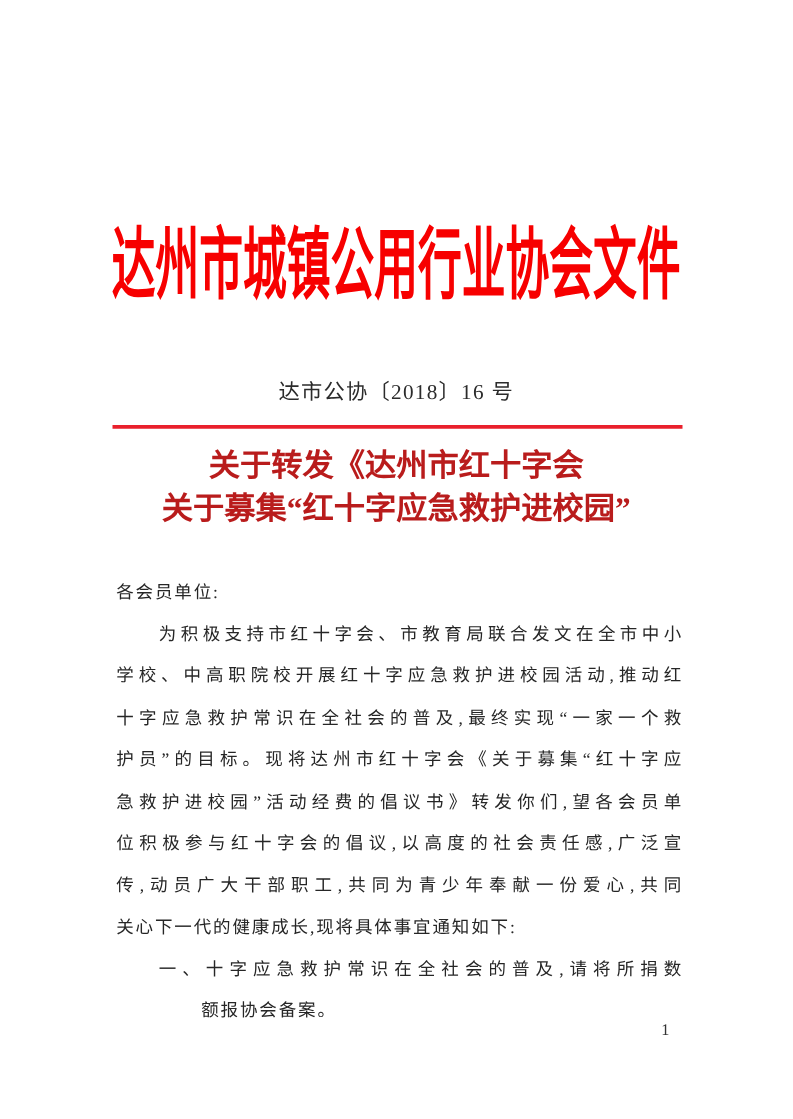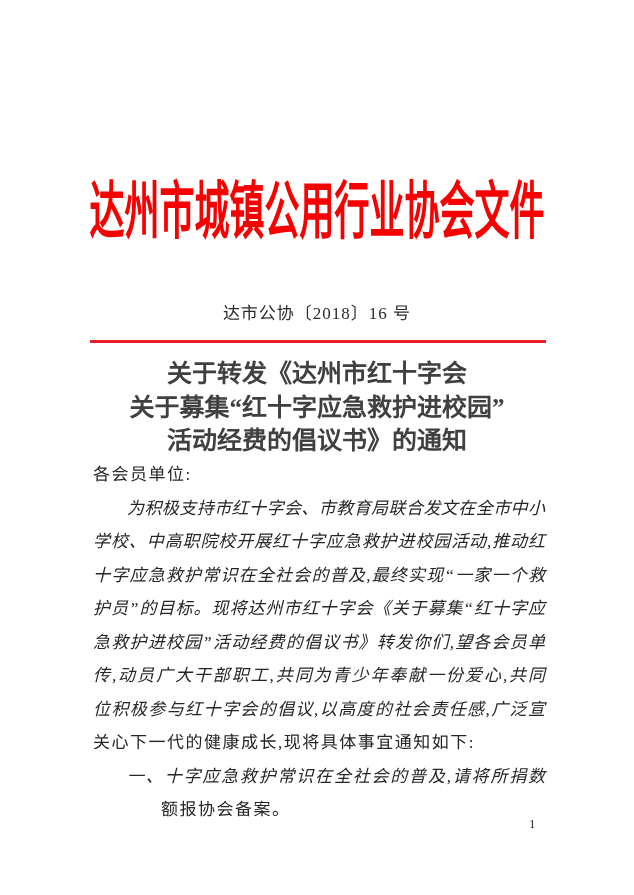--- a/index.html
+++ b/index.html
@@ -49,34 +49,34 @@
   }
   .notice-title {
     position: absolute;
     top: 357px;
     left: 0;
     width: 634px;
     text-align: center;
     font-weight: bold;
     font-size: 25px;
     line-height: 33.5px;
-    color: #404040;
+    color: #b91c1c;
   }
   .body-text {
     position: absolute;
     top: 458px;
     left: 93px;
     width: 452px;
-    font-size: 17px;
+    font-size: 14px;
     line-height: 33.5px;
     color: #262626;
   }
   .ln { height: 33.5px; overflow: visible; }
   .nat { letter-spacing: 1.5px; }           
-  .jst { text-align: justify; text-align-last: justify; font-style: italic; }
+  .jst { text-align: justify; text-align-last: justify; }
   .ind { text-indent: 34px; }               
   .item { padding-left: 34px; }             
   .item-cont { padding-left: 68px; }        
   .page-num {
     position: absolute;
     top: 816px;
     left: 529px;
     font-size: 13px;
     line-height: 16px;
     color: #333333;
@@ -89,33 +89,32 @@
 
   <div class="agency-title">达州市城镇公用行业协会文件</div>
 
   <div class="doc-number">达市公协〔2018〕16 号</div>
 
   <div class="red-line"></div>
 
   <div class="notice-title">
     <div>关于转发《达州市红十字会</div>
     <div>关于募集“红十字应急救护进校园”</div>
-    <div>活动经费的倡议书》的通知</div>
   </div>
 
   <div class="body-text">
     <div class="ln nat">各会员单位:</div>
 
     <div class="ln jst ind">为积极支持市红十字会、市教育局联合发文在全市中小</div>
     <div class="ln jst">学校、中高职院校开展红十字应急救护进校园活动,推动红</div>
     <div class="ln jst">十字应急救护常识在全社会的普及,最终实现“一家一个救</div>
     <div class="ln jst">护员”的目标。现将达州市红十字会《关于募集“红十字应</div>
     <div class="ln jst">急救护进校园”活动经费的倡议书》转发你们,望各会员单</div>
+    <div class="ln jst">位积极参与红十字会的倡议,以高度的社会责任感,广泛宣</div>
     <div class="ln jst">传,动员广大干部职工,共同为青少年奉献一份爱心,共同</div>
-    <div class="ln jst">位积极参与红十字会的倡议,以高度的社会责任感,广泛宣</div>
     <div class="ln nat">关心下一代的健康成长,现将具体事宜通知如下:</div>
 
     <div class="ln jst item"><span>一、</span><span>十字应急救护常识在全社会的普及,请将所捐数</span></div>
     <div class="ln nat item-cont">额报协会备案。</div>
   </div>
 
   <div class="page-num">1</div>
 
 </div>
 

